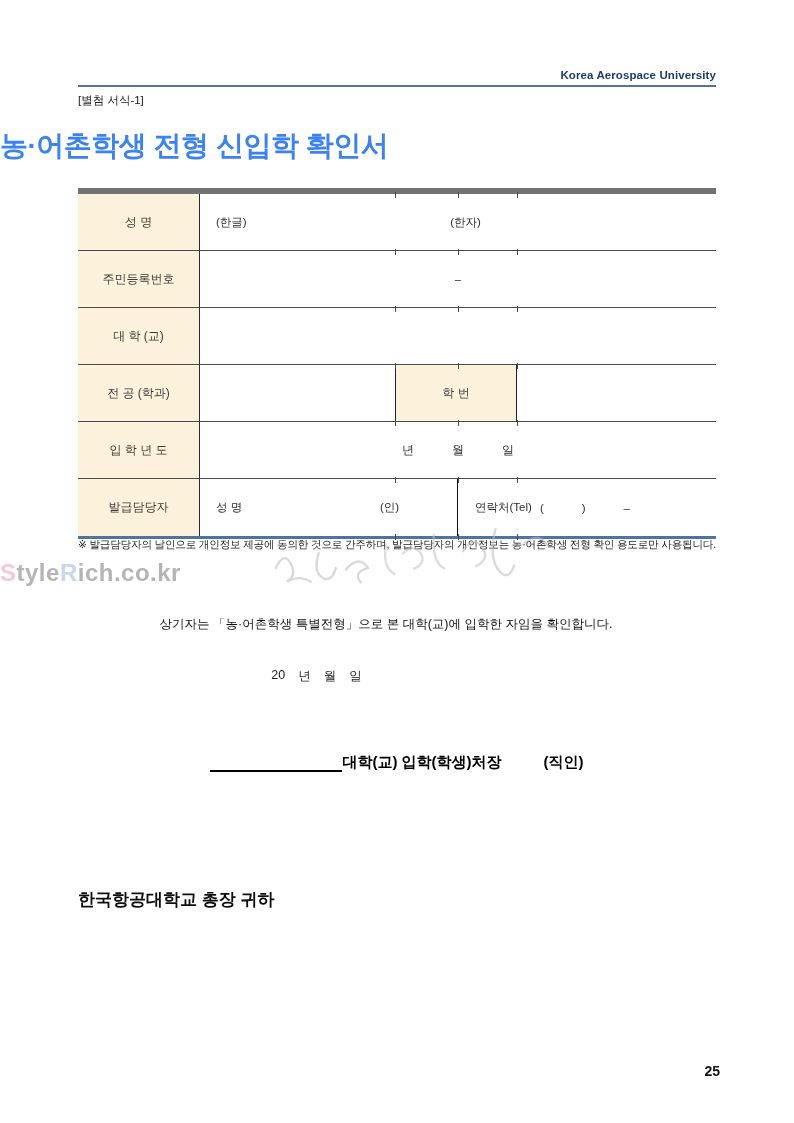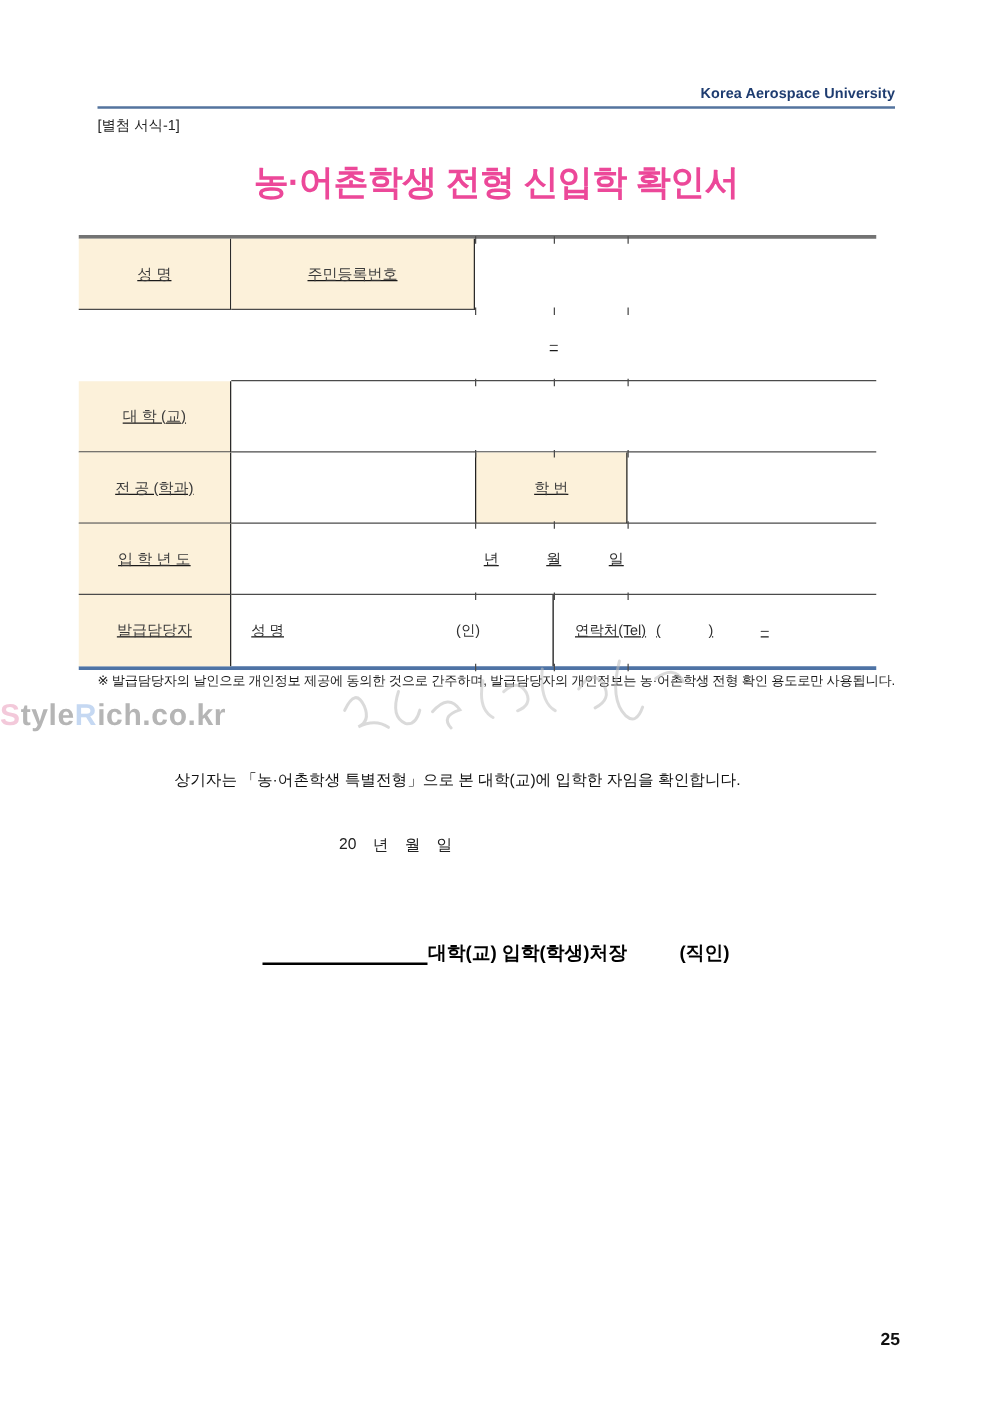--- a/index.html
+++ b/index.html
@@ -5,28 +5,28 @@
   html,body{margin:0;padding:0;background:#ffffff;}
   .page{position:relative;width:794px;height:1123px;background:#ffffff;overflow:hidden;
         font-family:"Liberation Sans","DejaVu Sans",sans-serif;color:#1a1a1a;}
 
   
   .brand{position:absolute;top:69px;right:78px;font-size:11.5px;font-weight:bold;color:#1e3c70;letter-spacing:.1px;}
   .hrule{position:absolute;top:85px;left:78px;width:638px;height:2px;background:#54749e;}
   .attach{position:absolute;top:93px;left:78px;font-size:11.5px;color:#222;}
 
   
-  .title{position:absolute;top:127px;left:0;width:794px;text-align:center;
-         font-size:28px;font-weight:800;color:#ec4899;letter-spacing:-.5px;}
+  .title{position:absolute;top:127px;left:0;width:794px;text-align:left;
+         font-size:28px;font-weight:800;color:#3b82f6;letter-spacing:-.5px;}
 
   
-  .ftable{position:absolute;top:188px;left:63px;width:638px;
+  .ftable{position:absolute;top:188px;left:78px;width:638px;
           display:grid;grid-template-columns:122px 195px 63px 59px 199px;
           grid-template-rows:repeat(6,57px);
-          border-top:3px solid #737373;border-bottom:3px solid #4e73a5;box-sizing:content-box;text-decoration:underline;}
+          border-top:6px solid #737373;border-bottom:3px solid #4e73a5;box-sizing:content-box;}
   .cell{position:relative;border-bottom:1.5px solid #4b4b4b;display:flex;align-items:center;box-sizing:border-box;}
   .row6{border-bottom:none;}
   .lbl{background:#fcf1da;justify-content:center;color:#3b3b3b;font-size:12px;border-right:1.5px solid #2b2b2b;}
   .hint{font-size:11.5px;color:#2e2e2e;}
   .c-name{padding-left:16px;}
   .hanja{position:absolute;left:48.5%;}
   .c-center{justify-content:center;}
   .hakbeon{background:#fcf1da;justify-content:center;color:#3b3b3b;font-size:12px;
            border-left:1px solid #222;border-right:1px solid #222;}
   .c-date{justify-content:center;gap:38px;font-size:12px;color:#2e2e2e;}
@@ -38,21 +38,21 @@
 
   
   .note{position:absolute;top:538px;left:78px;width:638px;font-size:10.6px;color:#1c1c1c;
         white-space:nowrap;letter-spacing:-.2px;}
   .scribble{position:absolute;top:524px;left:268px;opacity:.55;transform:rotate(-4deg);}
   .sitewm{position:absolute;top:559px;left:0;width:794px;
           font-size:24px;font-weight:bold;color:#b5b5b5;letter-spacing:.5px;}
   .wm-pink{color:#f3c9da;} .wm-blue{color:#c5d8f2;}
 
   
-  .statement{position:absolute;top:616px;left:0;width:732px;text-align:center;font-size:12.5px;color:#111;}
+  .statement{position:absolute;top:616px;left:0;width:732px;text-align:center;font-size:12.5px;color:#111;padding-left:20px;}
   .dateline{position:absolute;top:668px;left:0;width:633px;display:flex;justify-content:center;
             gap:13px;font-size:12.5px;color:#222;}
   .sig{position:absolute;top:753px;left:0;width:794px;display:flex;justify-content:center;
        align-items:flex-end;font-size:15px;font-weight:bold;color:#000;}
   .sigline{display:inline-block;width:132px;border-bottom:2px solid #000;height:16px;}
   .sigseal{margin-left:42px;}
 
   .recipient{position:absolute;top:888px;left:78px;font-size:17px;font-weight:bold;color:#0d0d0d;}
   .pagenum{position:absolute;top:1063px;right:74px;font-size:14px;font-weight:bold;color:#111;}
 </style>
@@ -63,20 +63,24 @@
 
   <div class="brand">Korea Aerospace University</div>
   <div class="hrule"></div>
   <div class="attach">[별첨 서식-1]</div>
 
   <div class="title">농·어촌학생 전형 신입학 확인서</div>
 
   <div class="ftable">
 
     <div class="cell lbl">성 명</div>
+    <div class="cell" style="grid-column:2/6">
+      <span class="hint c-name">(한글)</span>
+      <span class="hint hanja">(한자)</span>
+    </div>
 
     <div class="cell lbl">주민등록번호</div>
     <div class="cell c-center hint" style="grid-column:2/6">
       <span>–</span>
     </div>
 
     <div class="cell lbl">대 학 (교)</div>
     <div class="cell" style="grid-column:2/6"></div>
 
     <div class="cell lbl">전 공 (학과)</div>
@@ -143,16 +147,17 @@
     <span>월</span>
     <span>일</span>
   </div>
 
   <div class="sig">
     <span class="sigline"></span>
     <span>대학(교) 입학(학생)처장</span>
     <span class="sigseal">(직인)</span>
   </div>
 
+  <div class="recipient">한국항공대학교 총장 귀하</div>
 
   <div class="pagenum">25</div>
 
 </div>
 
 </body></html>

